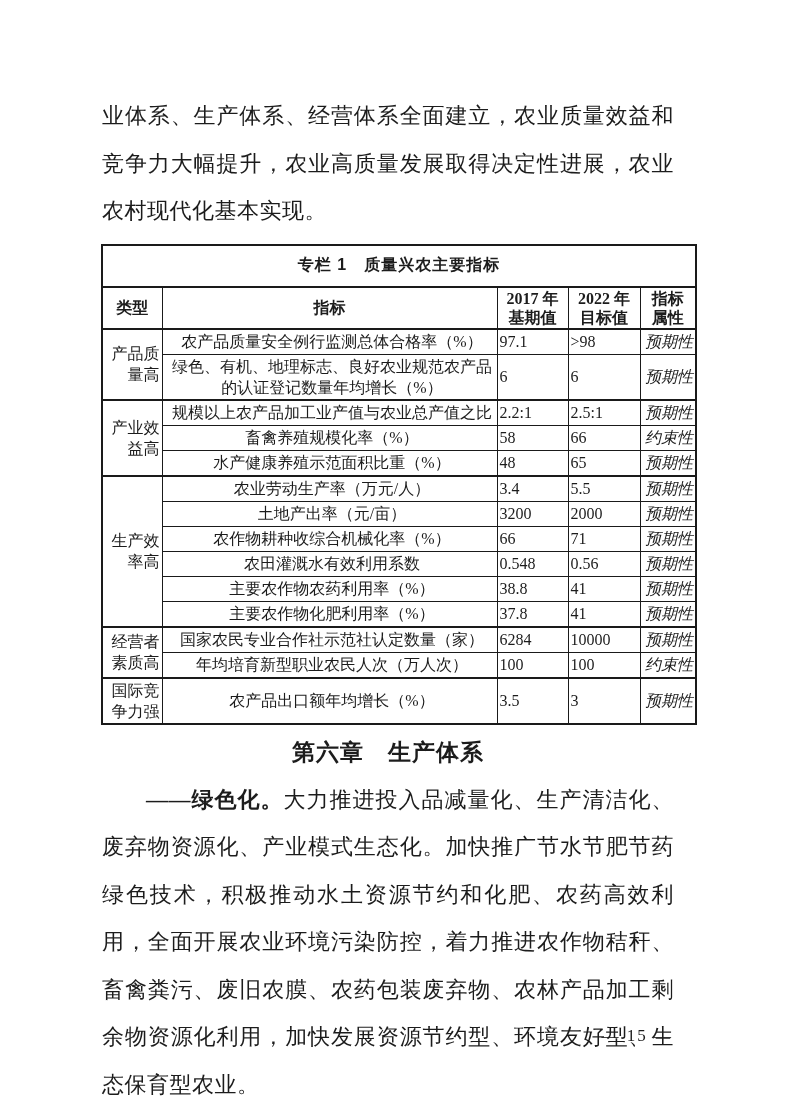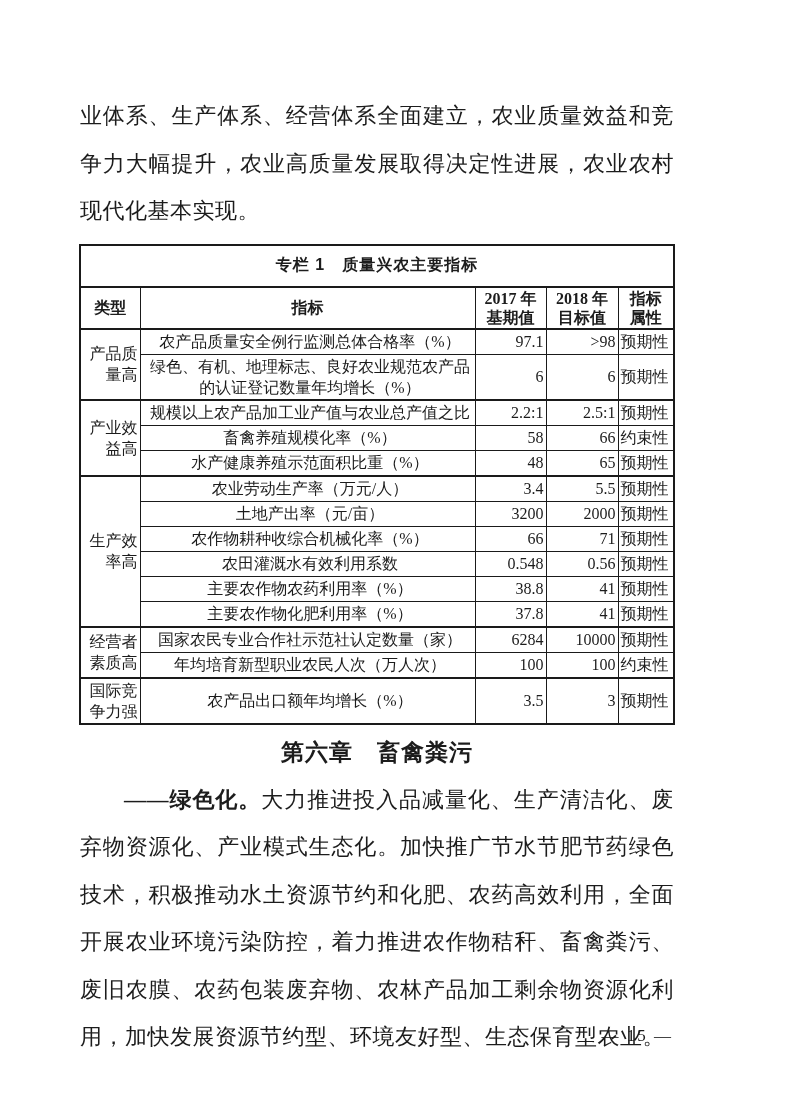--- a/index.html
+++ b/index.html
@@ -7,21 +7,21 @@
     width: 787px; height: 1114px;
     background: #ffffff;
     color: #1c1c1c;
     font-family: "Liberation Serif", "DejaVu Serif", serif;
     position: relative;
     overflow: hidden;
   }
   .content {
     box-sizing: border-box;
     width: 787px;
-    padding: 92px 113px 0 80px;
+    padding: 92px 113px 0 102px;
   }
   .body-text {
     margin: 0;
     font-size: 22px;
     line-height: 47.5px;
     text-align: justify;
     text-justify: inter-character;
     letter-spacing: 0.5px;
   }
   .para { text-indent: 44px; }
@@ -58,22 +58,22 @@
     line-height: 19px;
     white-space: pre-line;
   }
   .spec-table td {
     height: 22px;
     font-size: 16px;
     line-height: 21px;
   }
   .c-type { text-align: right; }
   .c-ind  { text-align: center; padding-left: 7px !important; }
-  .c-num  { text-align: right; }
-  .c-attr { text-align: left; }
+  .c-num  { text-align: left; }
+  .c-attr { text-align: right; font-style: italic; }
 
   .chapter-heading {
     margin: 12px 0 8px 0;
     font-size: 23px;
     font-weight: bold;
     text-align: center;
     font-family: "Liberation Sans", sans-serif;
     letter-spacing: 1px;
   }
   .page-number {
@@ -103,21 +103,21 @@
     </colgroup>
     <thead>
       <tr class="title-row">
         <th colspan="5">专栏 1　质量兴农主要指标</th>
       </tr>
       <tr class="head-cols">
         <th>类型</th>
         <th>指标</th>
         <th>2017 年
 基期值</th>
-        <th>2018 年
+        <th>2022 年
 目标值</th>
         <th>指标
 属性</th>
       </tr>
     </thead>
 
     <tbody>
       <tr>
         <td class="c-type" rowspan="2">产品质量高</td>
         <td class="c-ind">农产品质量安全例行监测总体合格率（%）</td>
@@ -215,21 +215,21 @@
       <tr>
         <td class="c-type">国际竞争力强</td>
         <td class="c-ind">农产品出口额年均增长（%）</td>
         <td class="c-num">3.5</td>
         <td class="c-num">3</td>
         <td class="c-attr">预期性</td>
       </tr>
     </tbody>
   </table>
 
-  <h2 class="chapter-heading">第六章　畜禽粪污</h2>
+  <h2 class="chapter-heading">第六章　生产体系</h2>
 
   <p class="body-text para"><span class="lead">——绿色化。</span><span>大力推进投入品减量化、生产清洁化、废弃物资源化、产业模式生态化。加快推广节水节肥节药绿色技术，积极推动水土资源节约和化肥、农药高效利用，全面开展农业环境污染防控，着力推进农作物秸秆、畜禽粪污、废旧农膜、农药包装废弃物、农林产品加工剩余物资源化利用，加快发展资源节约型、环境友好型、生态保育型农业。</span></p>
 
   <p class="body-text para"></p>
 
 </div>
 
 <div class="page-number">— 15 —</div>
 
 </body></html>

